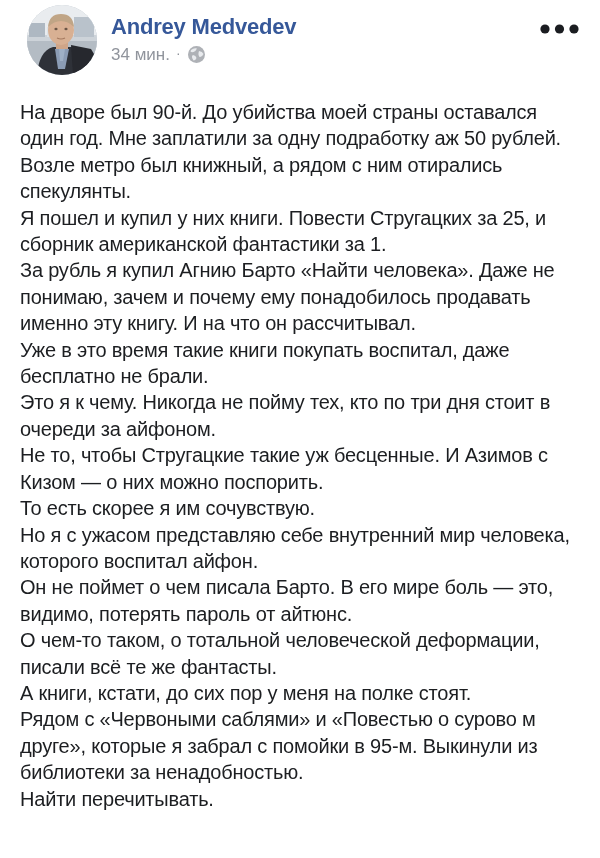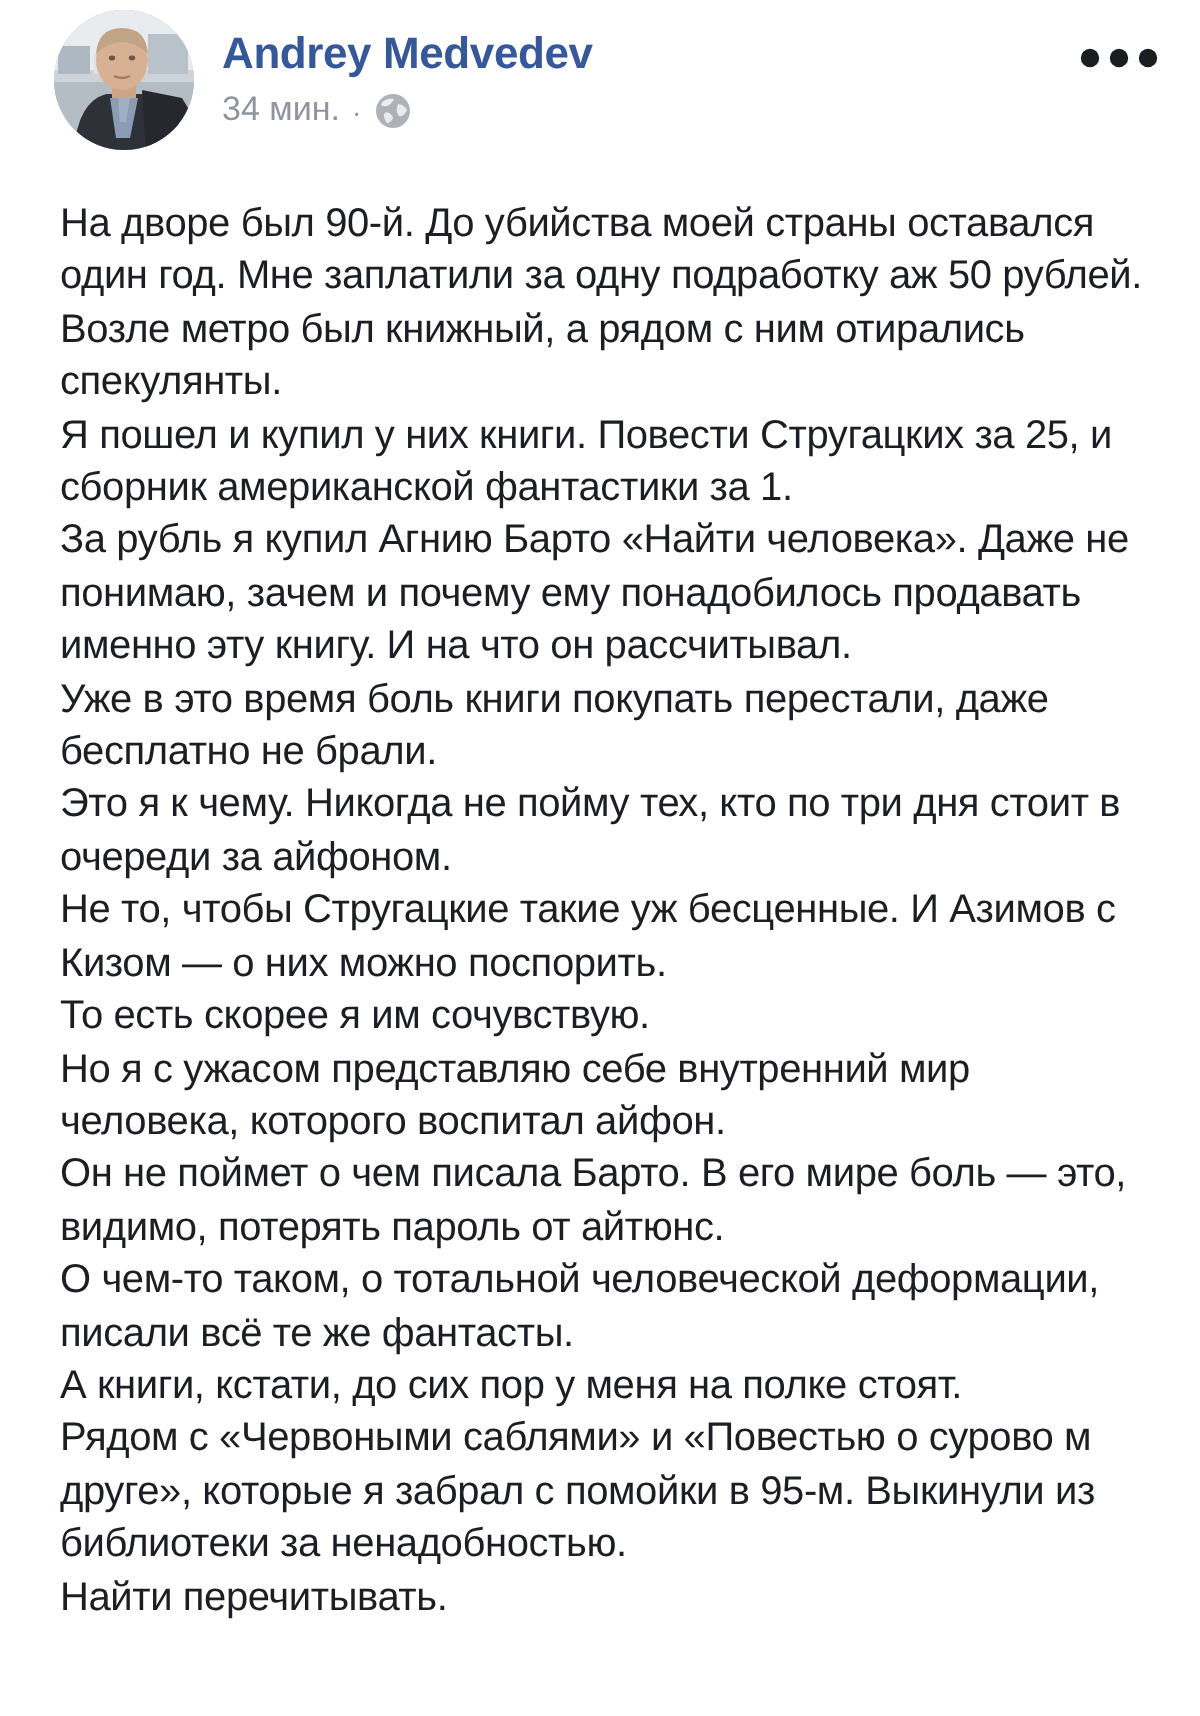--- a/index.html
+++ b/index.html
@@ -28,35 +28,35 @@
   .header-text{position:absolute;left:111px;top:14px;}
   .author-name{
     color:var(--author_link);
     font-weight:bold;
     font-size:22px;
     line-height:26px;
     letter-spacing:-0.2px;
     cursor:pointer;
   }
   .meta{
-    display:flex;align-items:flex-end;gap:6px;
+    display:flex;align-items:flex-start;gap:6px;
     color:var(--meta_text);
     font-size:17px;
     margin-top:5px;
   }
   .meta .sep{font-size:14px;line-height:17px;}
   .globe{display:inline-flex;align-items:center;}
   .globe svg{display:block;}
   .more-button{
     position:absolute;right:15px;top:18px;
     background:none;border:none;padding:6px;
     cursor:pointer;line-height:0;
   }
   .post-body{
-    padding:0 29px 0 30px;
+    padding:0 29px 0 20px;
     font-size:20px;
     line-height:26.4px;
     letter-spacing:-0.2px;
     color:var(--body_text);
   }
   .post-line{white-space:pre-wrap;}
 </style>
 </head>
 <body>
 
@@ -115,21 +115,21 @@
       </svg>
     </button>
 
   </div>
 
   <div class="post-body">
       <div class="post-line">На дворе был 90-й. До убийства моей страны оставался один год. Мне заплатили за одну подработку аж 50 рублей.</div>
       <div class="post-line">Возле метро был книжный, а рядом с ним отирались спекулянты.</div>
       <div class="post-line">Я пошел и купил у них книги. Повести Стругацких за 25, и сборник американской фантастики за 1.</div>
       <div class="post-line">За рубль я купил Агнию Барто «Найти человека». Даже не понимаю, зачем и почему ему понадобилось продавать именно эту книгу. И на что он рассчитывал.</div>
-      <div class="post-line">Уже в это время боль книги покупать перестали, даже бесплатно не брали.</div>
+      <div class="post-line">Уже в это время такие книги покупать воспитал, даже бесплатно не брали.</div>
       <div class="post-line">Это я к чему. Никогда не пойму тех, кто по три дня стоит в очереди за айфоном.</div>
       <div class="post-line">Не то, чтобы Стругацкие такие уж бесценные. И Азимов с Кизом — о них можно поспорить.</div>
       <div class="post-line">То есть скорее я им сочувствую.</div>
       <div class="post-line">Но я с ужасом представляю себе внутренний мир человека, которого воспитал айфон.</div>
       <div class="post-line">Он не поймет о чем писала Барто. В его мире боль — это, видимо, потерять пароль от айтюнс.</div>
       <div class="post-line">О чем-то таком, о тотальной человеческой деформации, писали всё те же фантасты.</div>
       <div class="post-line">А книги, кстати, до сих пор у меня на полке стоят.</div>
       <div class="post-line">Рядом с «Червоными саблями» и «Повестью о сурово м друге», которые я забрал с помойки в 95-м. Выкинули из библиотеки за ненадобностью.</div>
       <div class="post-line">Найти перечитывать.</div>
     </div>

